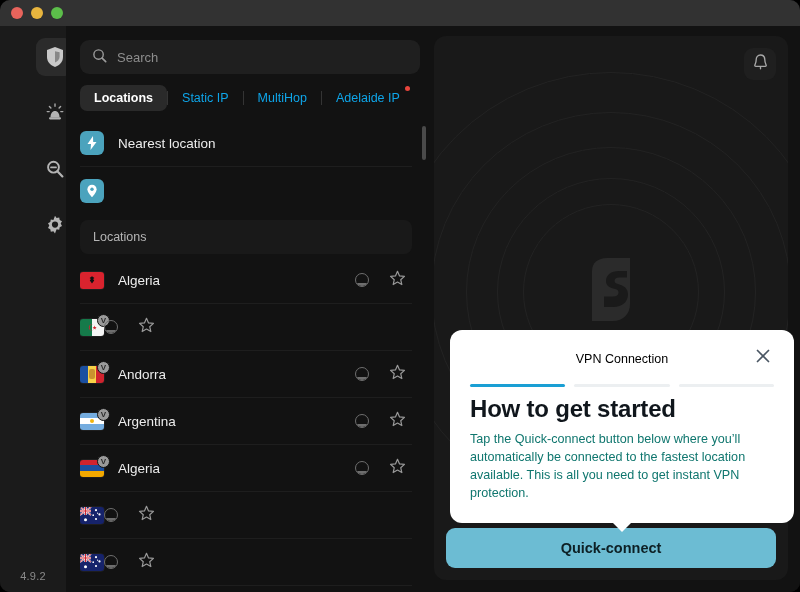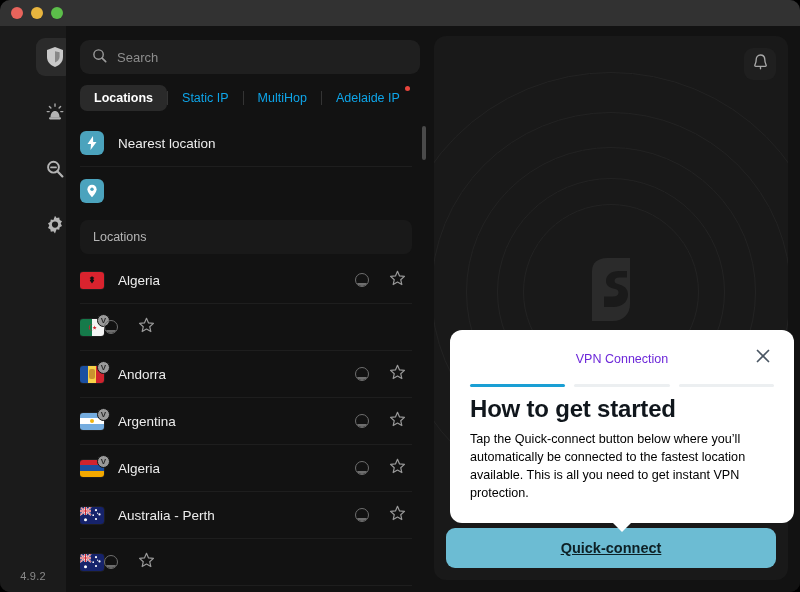--- a/index.html
+++ b/index.html
@@ -229,58 +229,57 @@
     left: 12px; right: 12px; bottom: 12px;
     height: 40px;
     background: #6cbcd3;
     border-radius: 9px;
     display: flex; align-items: center; justify-content: center;
     color: #0d2025;
     font-size: 14.5px; font-weight: bold;
     cursor: pointer;
     border: 0;
     font-family: "Liberation Sans", sans-serif;
-    text-decoration: underline;
   }
 
   
   .popover {
     position: absolute;
     left: 450px; top: 330px;
     width: 344px; height: 193px;
     background: #ffffff;
     border-radius: 12px;
     padding: 16px 20px 0 20px;
   }
   .pop-head {
     height: 26px;
     display: flex; align-items: center; justify-content: center;
     position: relative;
   }
-  .pop-title { font-size: 12.5px; color: #6d28d9; }
+  .pop-title { font-size: 12.5px; color: #000000; }
   .pop-close {
     position: absolute; right: -2px; top: -1px;
     width: 26px; height: 26px;
     display: flex; align-items: center; justify-content: center;
     cursor: pointer;
   }
   .steps { display: flex; gap: 9px; margin-top: 12px; }
   .steps span {
     flex: 1; height: 3px; border-radius: 2px; background: #eceff1;
   }
   .steps span.on { background: #1a9fd4; }
   .pop-h1 {
     margin-top: 8px;
     font-size: 24px; font-weight: bold;
     color: #10161c; letter-spacing: -0.2px;
   }
   .pop-p {
     margin-top: 8px;
     font-size: 12.6px; line-height: 1.42;
-    color: #000000;
+    color: #0f766e;
   }
   .pop-arrow {
     position: absolute;
     left: 50%; bottom: -9px; transform: translateX(-50%);
     width: 0; height: 0;
     border-left: 10px solid transparent;
     border-right: 10px solid transparent;
     border-top: 10px solid #ffffff;
   }
 </style>
@@ -515,21 +514,20 @@
                 <path d="M5.5 0 V8 M0 4 H11" stroke="#d0232e" stroke-width="1.2"></path>
                 <circle cx="5.5" cy="12.7" r="1.5" fill="#fff"></circle>
                 <circle cx="16" cy="3.2" r="1.1" fill="#fff"></circle>
                 <circle cx="19.5" cy="7.4" r="1.1" fill="#fff"></circle>
                 <circle cx="16" cy="12" r="1.1" fill="#fff"></circle>
                 <circle cx="13.2" cy="8.2" r="0.85" fill="#fff"></circle>
                 <circle cx="17.6" cy="6.2" r="0.6" fill="#fff"></circle>
               </svg>
             </div>
           </div>
-          <div class="label">Australia - Perth</div>
           <div class="row-actions">
             <div class="load-circle"></div>
             <span>
               <svg width="17" height="17" viewBox="0 0 20 20">
                 <path d="M10 1.6 L12.4 7 L18.2 7.5 L13.8 11.4 L15.1 17.1 L10 14.1 L4.9 17.1 L6.2 11.4 L1.8 7.5 L7.6 7 Z" fill="none" stroke="#9a9a9a" stroke-width="1.4" stroke-linejoin="round"></path>
               </svg>
             </span>
           </div>
         </div>
 

